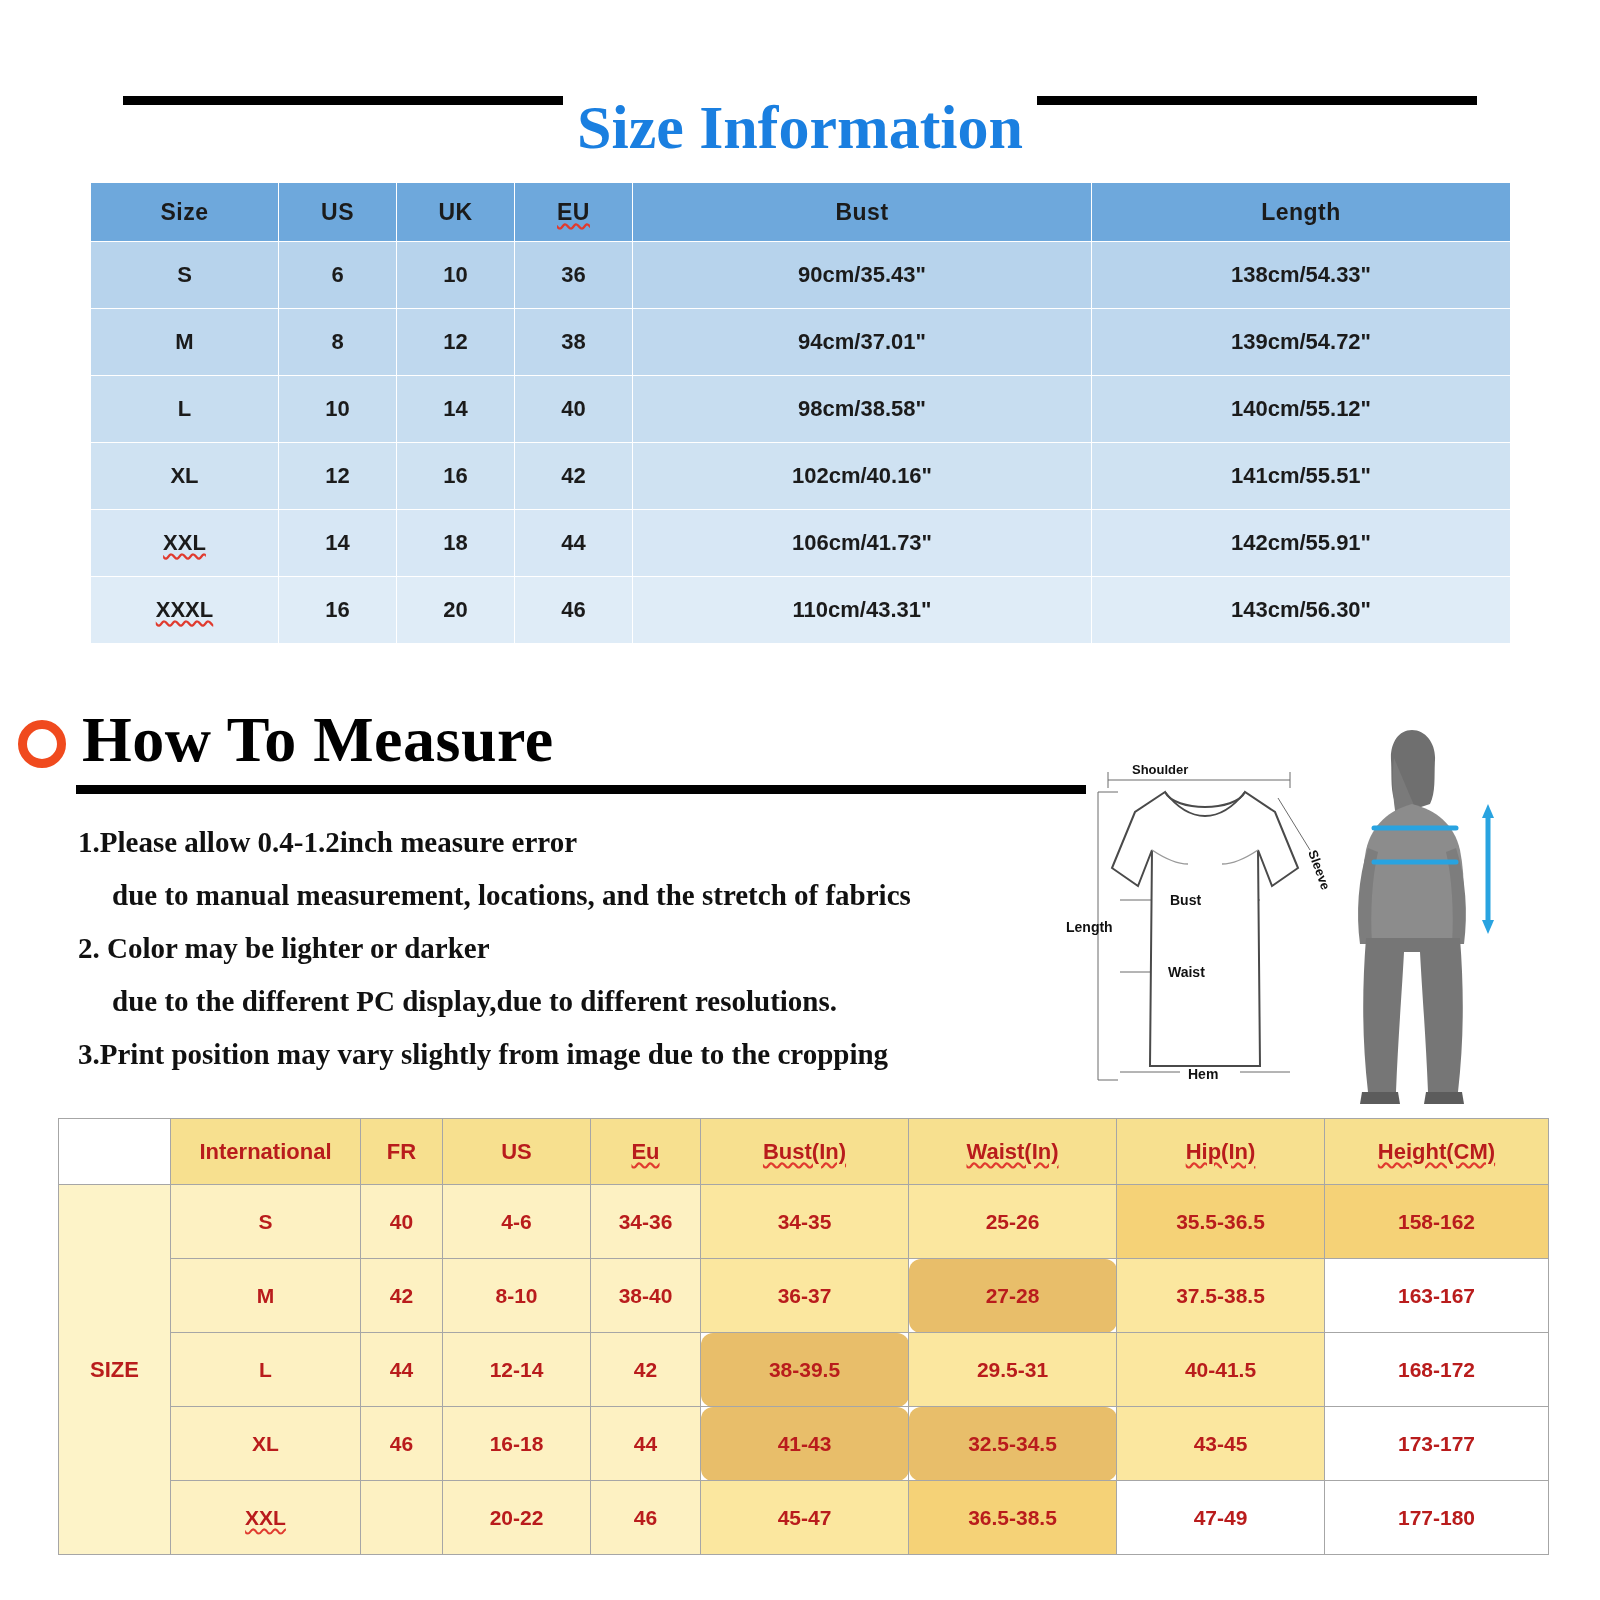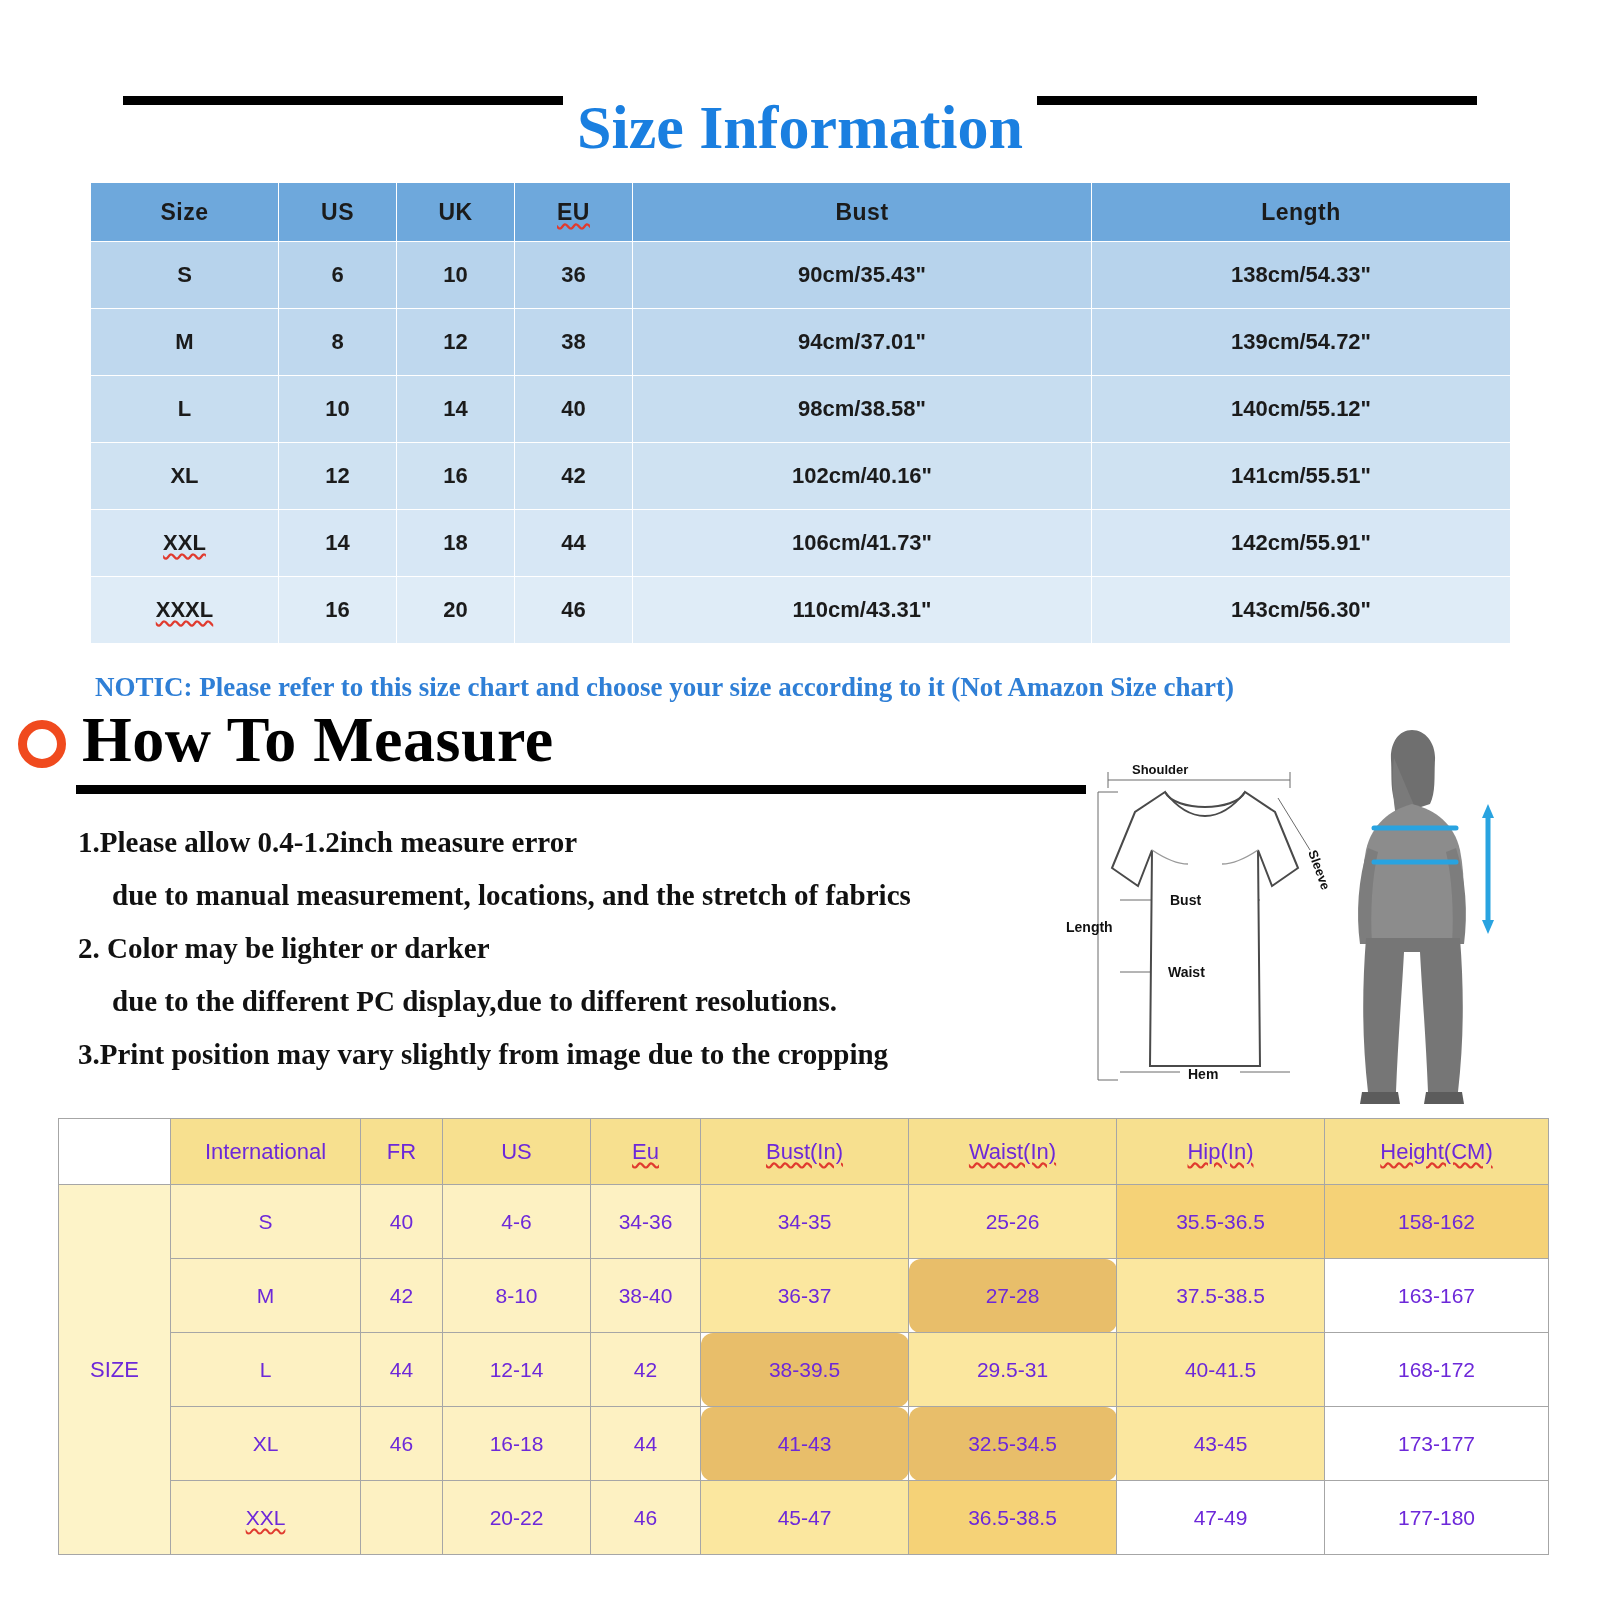--- a/index.html
+++ b/index.html
@@ -108,22 +108,22 @@
   
   .yellow-table {
     position:absolute; left:58px; top:1118px; width:1490px;
     border-collapse:collapse;
     table-layout:fixed;
   }
   .yellow-table td, .yellow-table th {
     border:1px solid #a6a6a6;
     text-align:center;
     font-size:21px;
-    font-weight:normal;
-    color:#6d28d9;
+    font-weight:bold;
+    color:#b91c1c;
     height:74px;
     padding:12px;
   }
   .yellow-table thead th { background:#f7e08f; height:66px; font-size:22px; }
   .yellow-table .sizecell { background:#fdf3c8; font-size:22px; }
   .yellow-table td { background:#ffffff; }
   .y-l1 { background:#fdf1c2 !important; }
   .y-l2 { background:#fbe79f !important; }
   .y-l3 { background:#f5d277 !important; }
   .y-l4 { background:#e8be6a !important;border-radius:12px; }
@@ -205,21 +205,20 @@
         <td class="sq">XXXL</td>
         <td>16</td>
         <td>20</td>
         <td>46</td>
         <td>110cm/43.31"</td>
         <td>143cm/56.30"</td>
       </tr>
     </tbody>
   </table>
 
-  <div class="notice">NOTIC: Please refer to this size chart and choose your size according to it (Not Amazon Size chart)</div>
 
   <div class="htm-wrap">
     <div class="htm-row">
       <div class="htm-ring"></div>
       <div class="htm-text">How To Measure</div>
     </div>
   </div>
   <div class="htm-rule"></div>
 
   <div class="notes">

